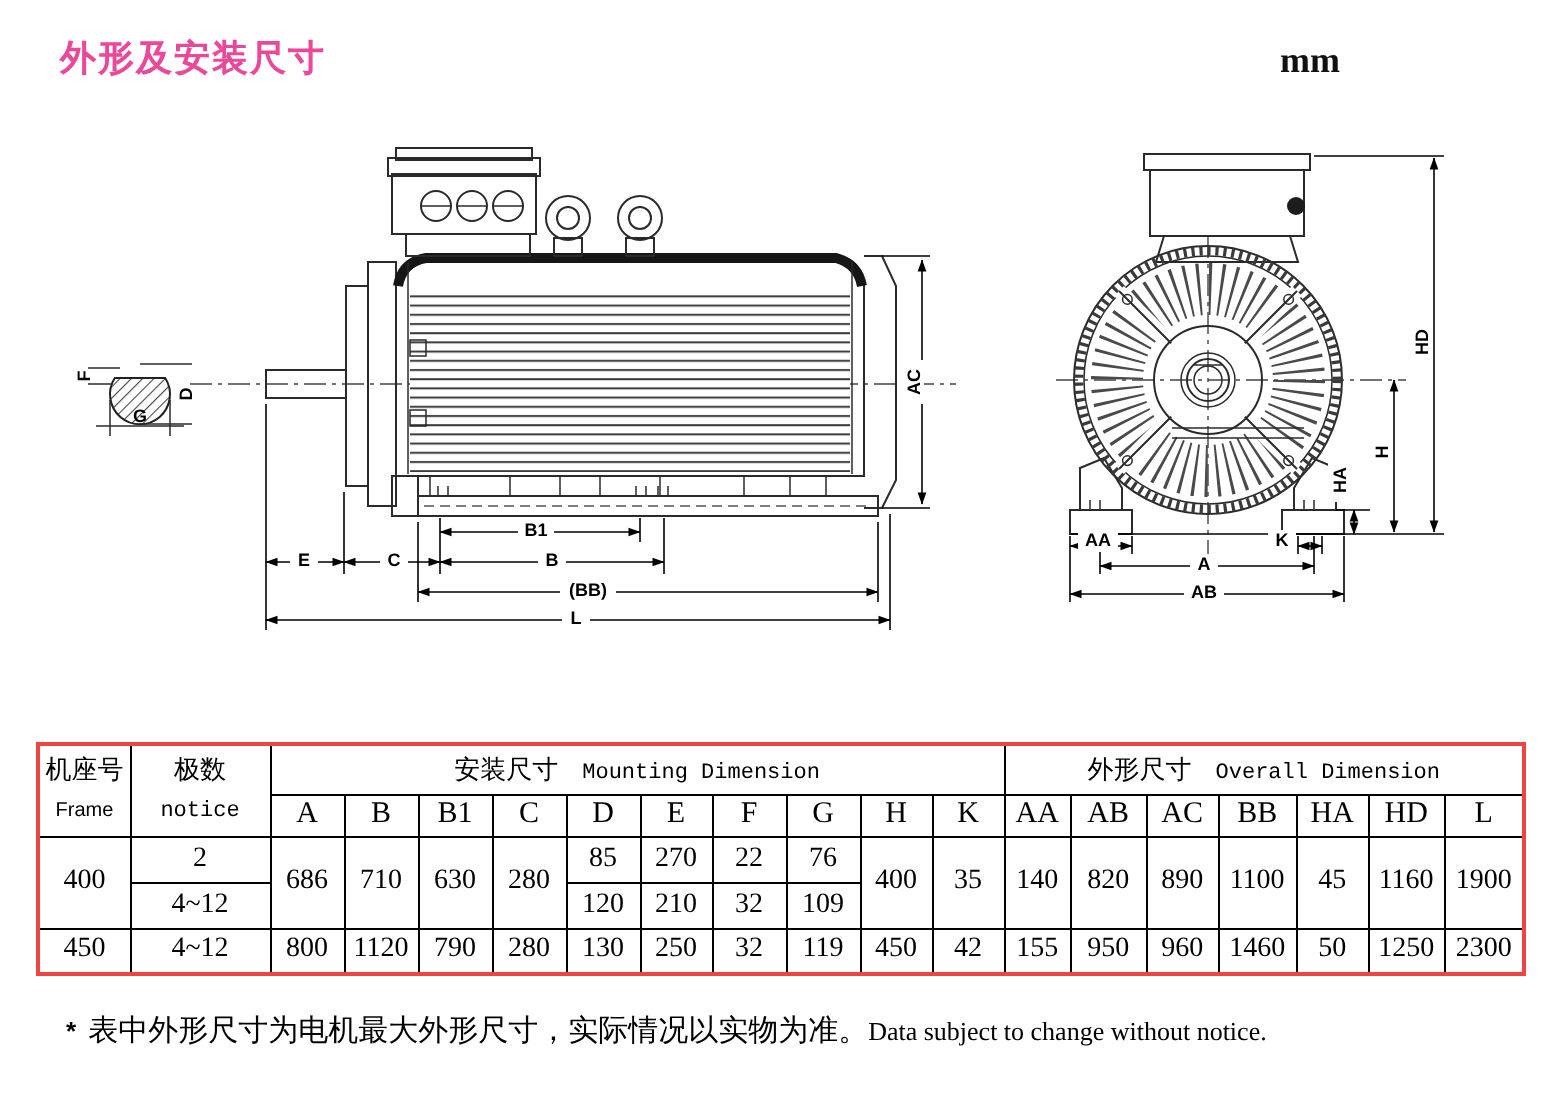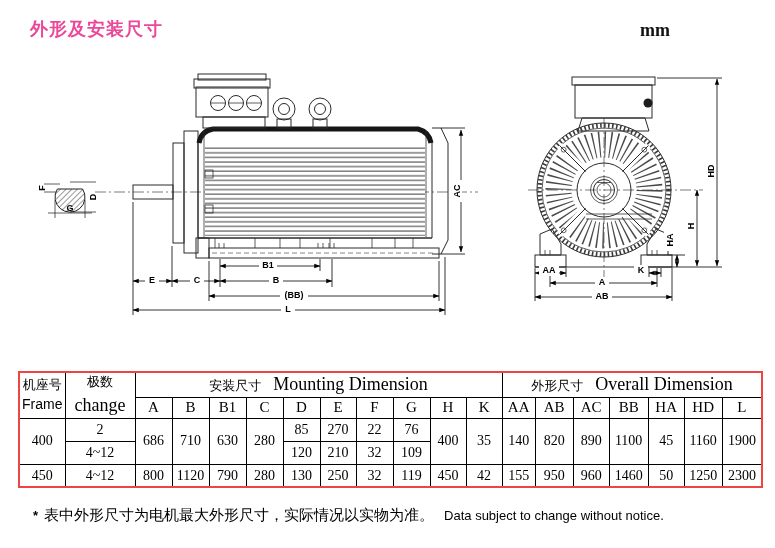--- a/index.html
+++ b/index.html
@@ -21,31 +21,31 @@
   .dim-table { position:absolute; left:18px; top:371px; width:743px;
                border-collapse:collapse; table-layout:fixed;
                font-family:"Liberation Serif", serif; color:#000; }
   .dim-table td, .dim-table th { border:1px solid #000; text-align:center;
                vertical-align:middle; padding:0; font-weight:normal; overflow:hidden; }
   .dim-table { border:2px solid #ef4444; }
   .hrow1 td, .hrow1 th { height:25px; }
   .hrow2 th { height:21px; font-size:15px; }
   .drow td { height:23px; font-size:14px; }
   .zh  { font-family:"Liberation Sans", sans-serif; font-size:13px; }
-  .en-serif { font-family:Liberation Serif, serif; font-size:18px; }
-  .en-sans  { font-family:"Liberation Sans", sans-serif; font-size:14px; }
+  .en-serif { font-family:Liberation Mono, monospace; font-size:11px; }
+  .en-sans  { font-family:"Liberation Sans", sans-serif; font-size:10px; }
   .two-line { line-height:1.45; font-size:13px; }
 
   .footnote { position:absolute; left:33px; top:506px; font-size:13px; color:#000;
               white-space:nowrap; }
   .footnote .sym { font-weight:bold; font-family:"Liberation Sans", sans-serif;
                    margin-right:6px; }
   .footnote .fzh { font-family:"Liberation Sans", sans-serif; font-size:15px; }
-  .footnote .fen { font-family:Liberation Sans, sans-serif; font-size:13px;
-                   margin-left:10px; }
+  .footnote .fen { font-family:Liberation Serif, serif; font-size:13px;
+                   margin-left:0; }
 
   
   .ln   { stroke:#2a2a2a; stroke-width:1; fill:none; }
   .lnt  { stroke:#2a2a2a; stroke-width:0.75; fill:none; }
   .dark { fill:#1c1c1c; }
   .dim  { stroke:#000; stroke-width:0.8; fill:none; }
   .cl   { stroke:#444; stroke-width:0.7; fill:none; stroke-dasharray:11 3 2 3; }
   .hid  { stroke:#555; stroke-width:0.7; fill:none; stroke-dasharray:5 3; }
   text.dlbl { font:bold 9px "Liberation Sans", sans-serif; fill:#000;
               text-anchor:middle; dominant-baseline:central; }
@@ -334,21 +334,21 @@
         <tr class="hrow1">
       <th rowspan="2">
         <div class="two-line">
           <span class="zh">机座号</span><br>
           <span class="en-sans">Frame</span>
         </div>
       </th>
       <th rowspan="2">
         <div class="two-line">
           <span class="zh">极数</span><br>
-          <span class="en-serif">change</span>
+          <span class="en-serif">notice</span>
         </div>
       </th>
       <th colspan="10">
         <span class="zh">安装尺寸</span>&nbsp;&nbsp;
         <span class="en-serif">Mounting Dimension</span>
       </th>
       <th colspan="7">
         <span class="zh">外形尺寸</span>&nbsp;&nbsp;
         <span class="en-serif">Overall Dimension</span>
       </th>

